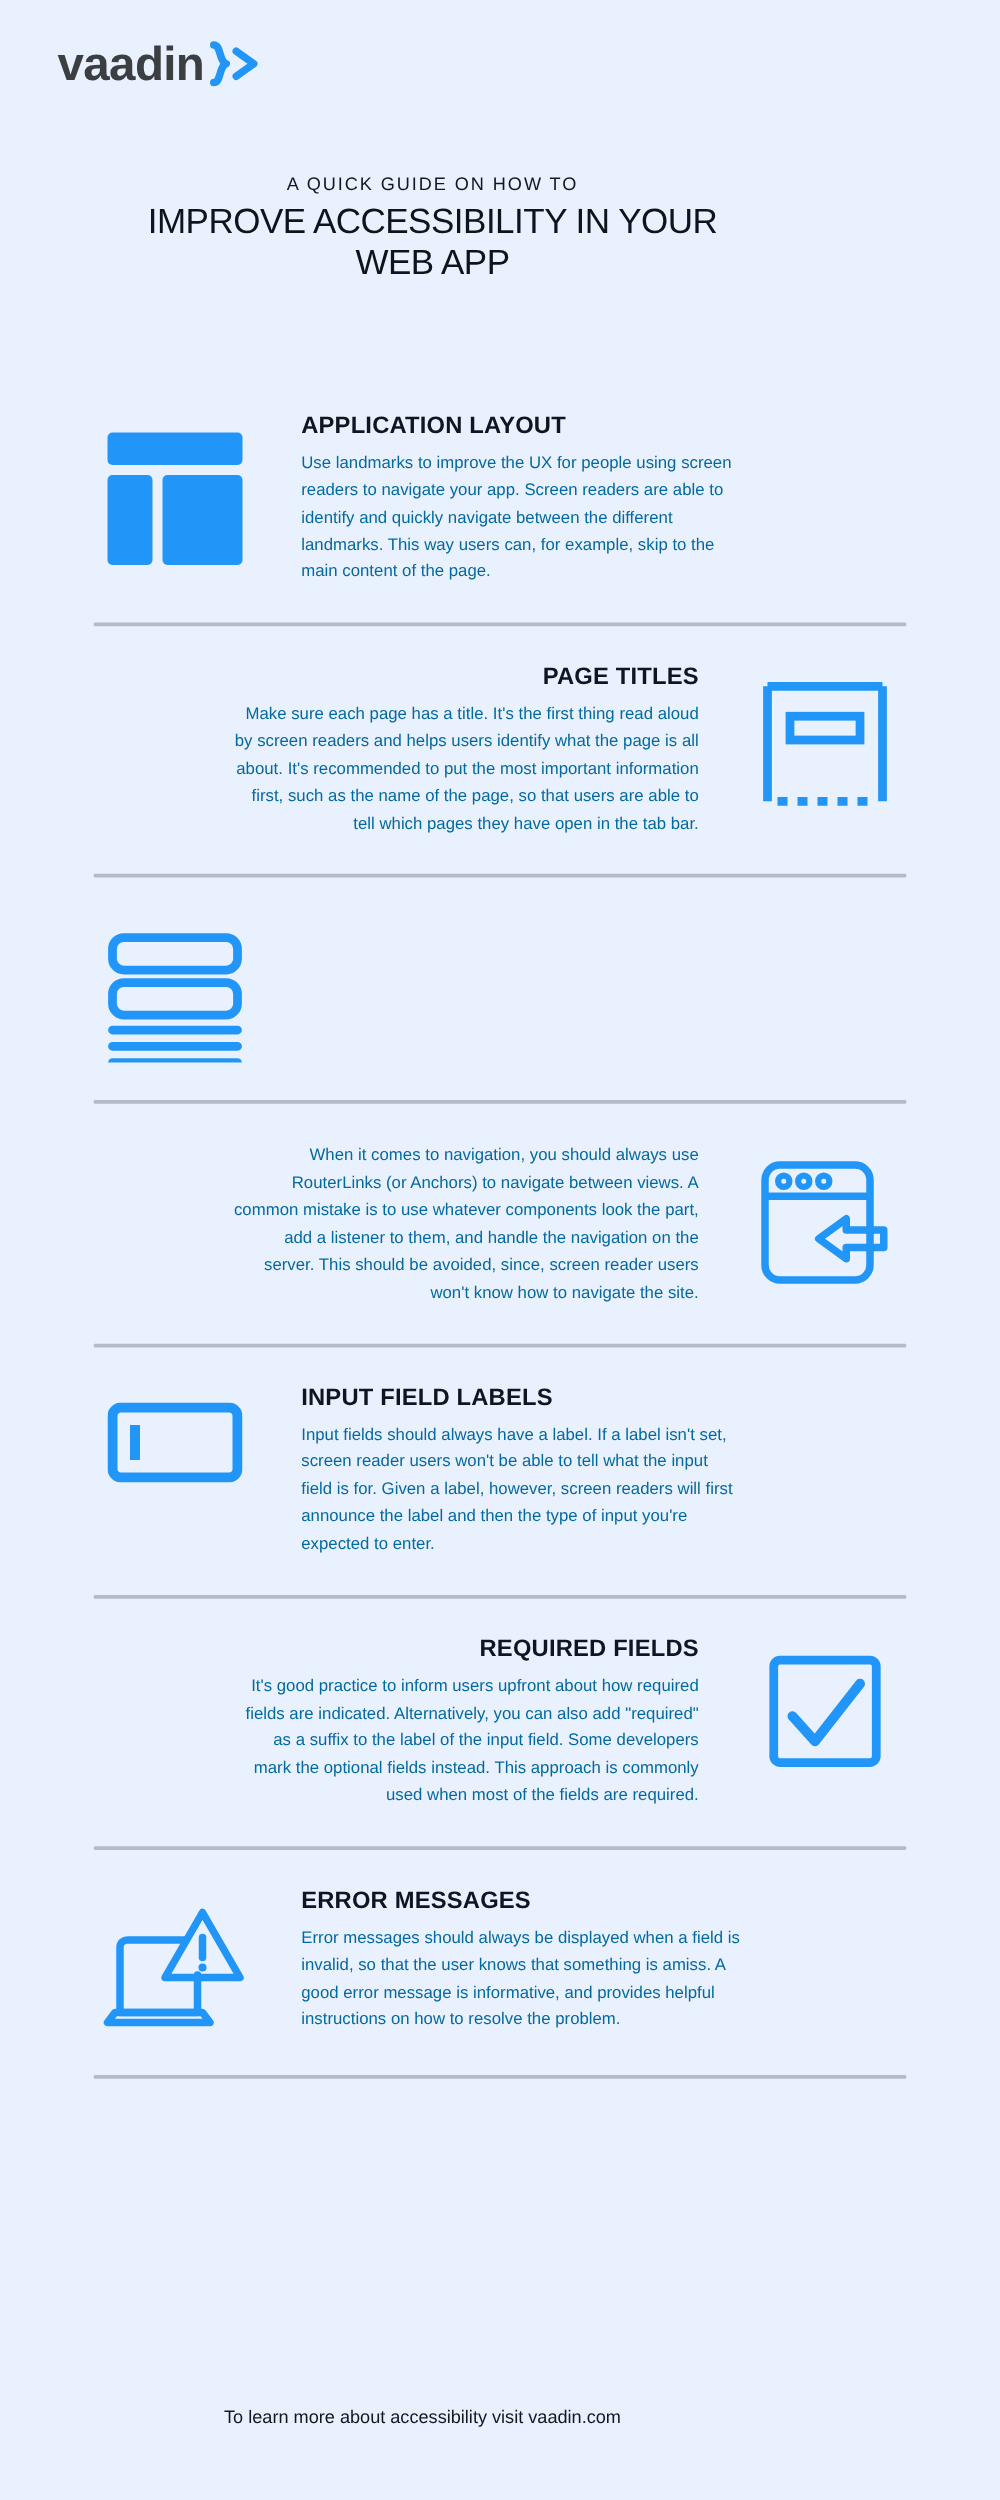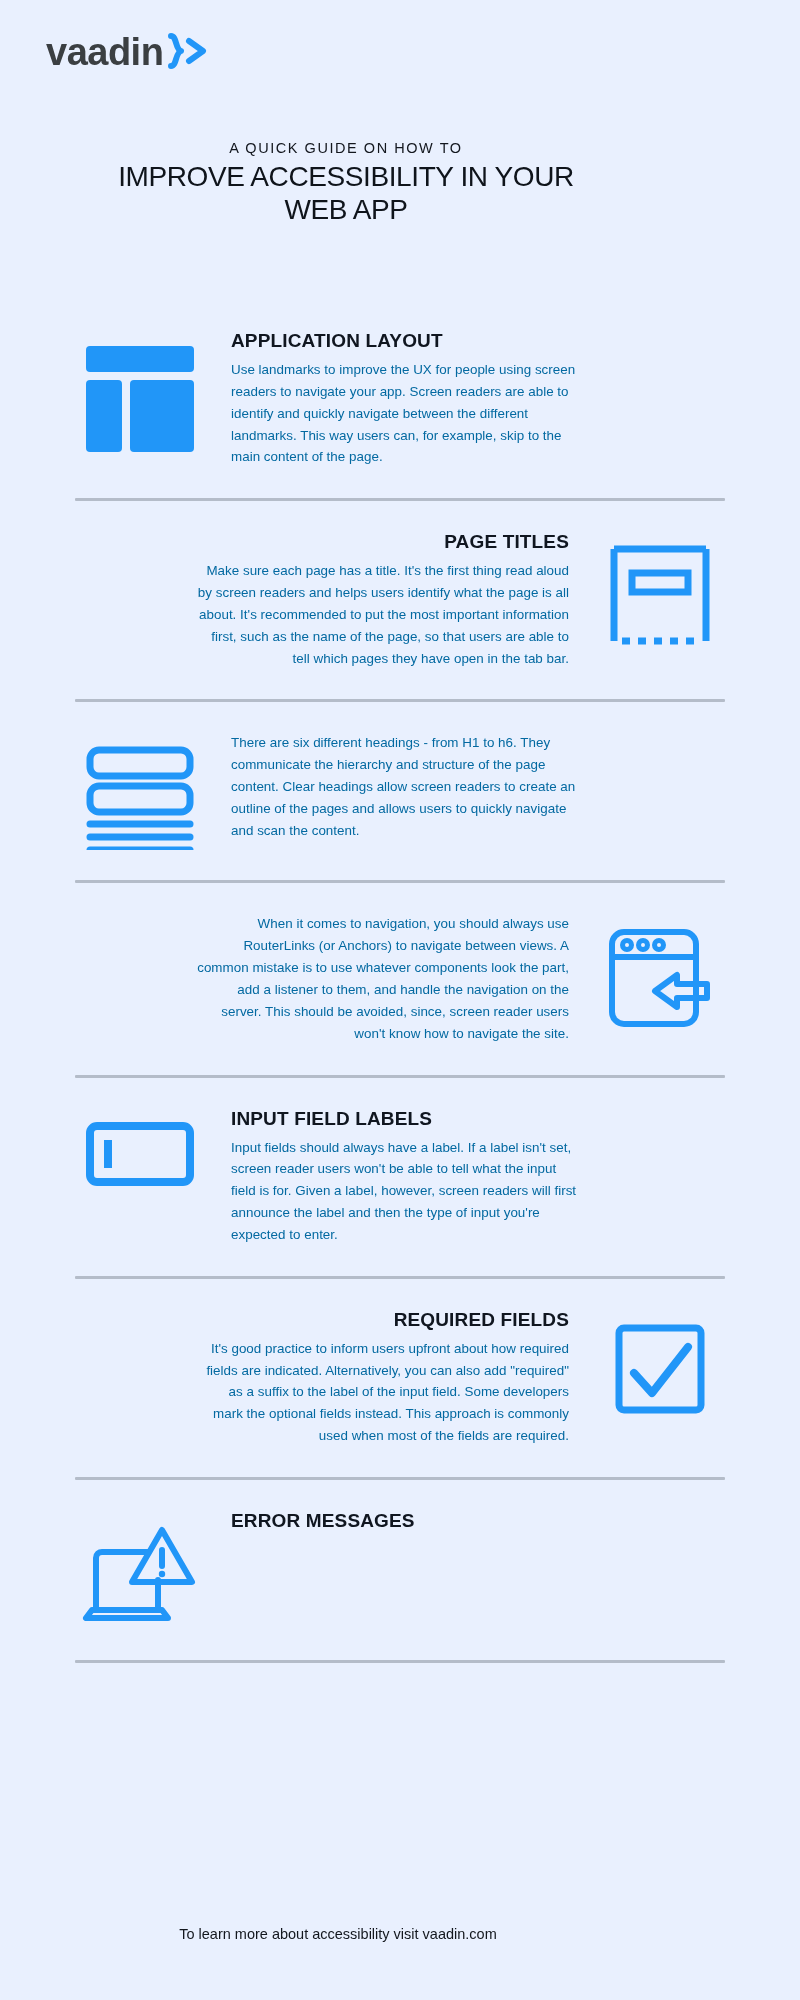--- a/index.html
+++ b/index.html
@@ -61,21 +61,21 @@
     position: absolute;
     top: 330px;
     left: 0;
     width: 800px;
   }
 
   .section {
     display: flex;
     align-items: flex-start;
     padding: 0 75px;
-    gap: 26px;
+    gap: 36px;
   }
   .section.reverse { flex-direction: row-reverse; text-align: right; }
 
   .sec-icon {
     flex: 0 0 auto;
     width: 130px;
     display: flex;
     align-items: center;
     justify-content: center;
     padding-top: 14px;
@@ -185,21 +185,20 @@
       <div class="sec-icon">
         <svg width="108" height="104" viewBox="0 0 108 104">
           <rect x="4" y="4" width="100" height="26" rx="9" fill="none" stroke="#2196f8" stroke-width="7"></rect>
           <rect x="4" y="40" width="100" height="26" rx="9" fill="none" stroke="#2196f8" stroke-width="7"></rect>
           <line x1="4" y1="78" x2="104" y2="78" stroke="#2196f8" stroke-width="7" stroke-linecap="round"></line>
           <line x1="4" y1="91" x2="104" y2="91" stroke="#2196f8" stroke-width="7" stroke-linecap="round"></line>
           <line x1="4" y1="104" x2="104" y2="104" stroke="#2196f8" stroke-width="7" stroke-linecap="round"></line>
         </svg>
       </div>
       <div class="sec-body">
-        <div class="sec-text">There are six different headings - from H1 to h6. They communicate the hierarchy and structure of the page content. Clear headings allow screen readers to create an outline of the pages and allows users to quickly navigate and scan the content.</div>
       </div>
     </div>
 
     <div class="sec-spacer-bottom"></div>
     <div class="divider"></div>
     <div class="sec-spacer-top"></div>
 
     <div class="section reverse">
       <div class="sec-icon">
         <svg width="106" height="102" viewBox="0 0 106 102">
@@ -259,20 +258,21 @@
         <svg width="116" height="106" viewBox="0 0 116 106">
           <path d="M14 34 C14 30 17 28 20 28 L66 28 M76 56 L76 86 L14 86 L14 34" fill="none" stroke="#2196f8" stroke-width="6" stroke-linecap="round" stroke-linejoin="round"></path>
           <path d="M4 94 L86 94 L80 86 L10 86 Z" fill="none" stroke="#2196f8" stroke-width="6" stroke-linejoin="round"></path>
           <path d="M80 6 L110 58 L50 58 Z" fill="none" stroke="#2196f8" stroke-width="6" stroke-linejoin="round"></path>
           <line x1="80" y1="26" x2="80" y2="42" stroke="#2196f8" stroke-width="6" stroke-linecap="round"></line>
           <circle cx="80" cy="50" r="3.2" fill="#2196f8"></circle>
         </svg>
       </div>
       <div class="sec-body">
         <div class="sec-title">ERROR MESSAGES</div>
+        <div class="sec-text">Error messages should always be displayed when a field is invalid, so that the user knows that something is amiss. A good error message is informative, and provides helpful instructions on how to resolve the problem.</div>
       </div>
     </div>
 
     <div class="sec-spacer-bottom"></div>
     <div class="divider"></div>
 
   </div>
 
   <div class="footer">
     <span>To learn more about accessibility visit vaadin.com</span>

